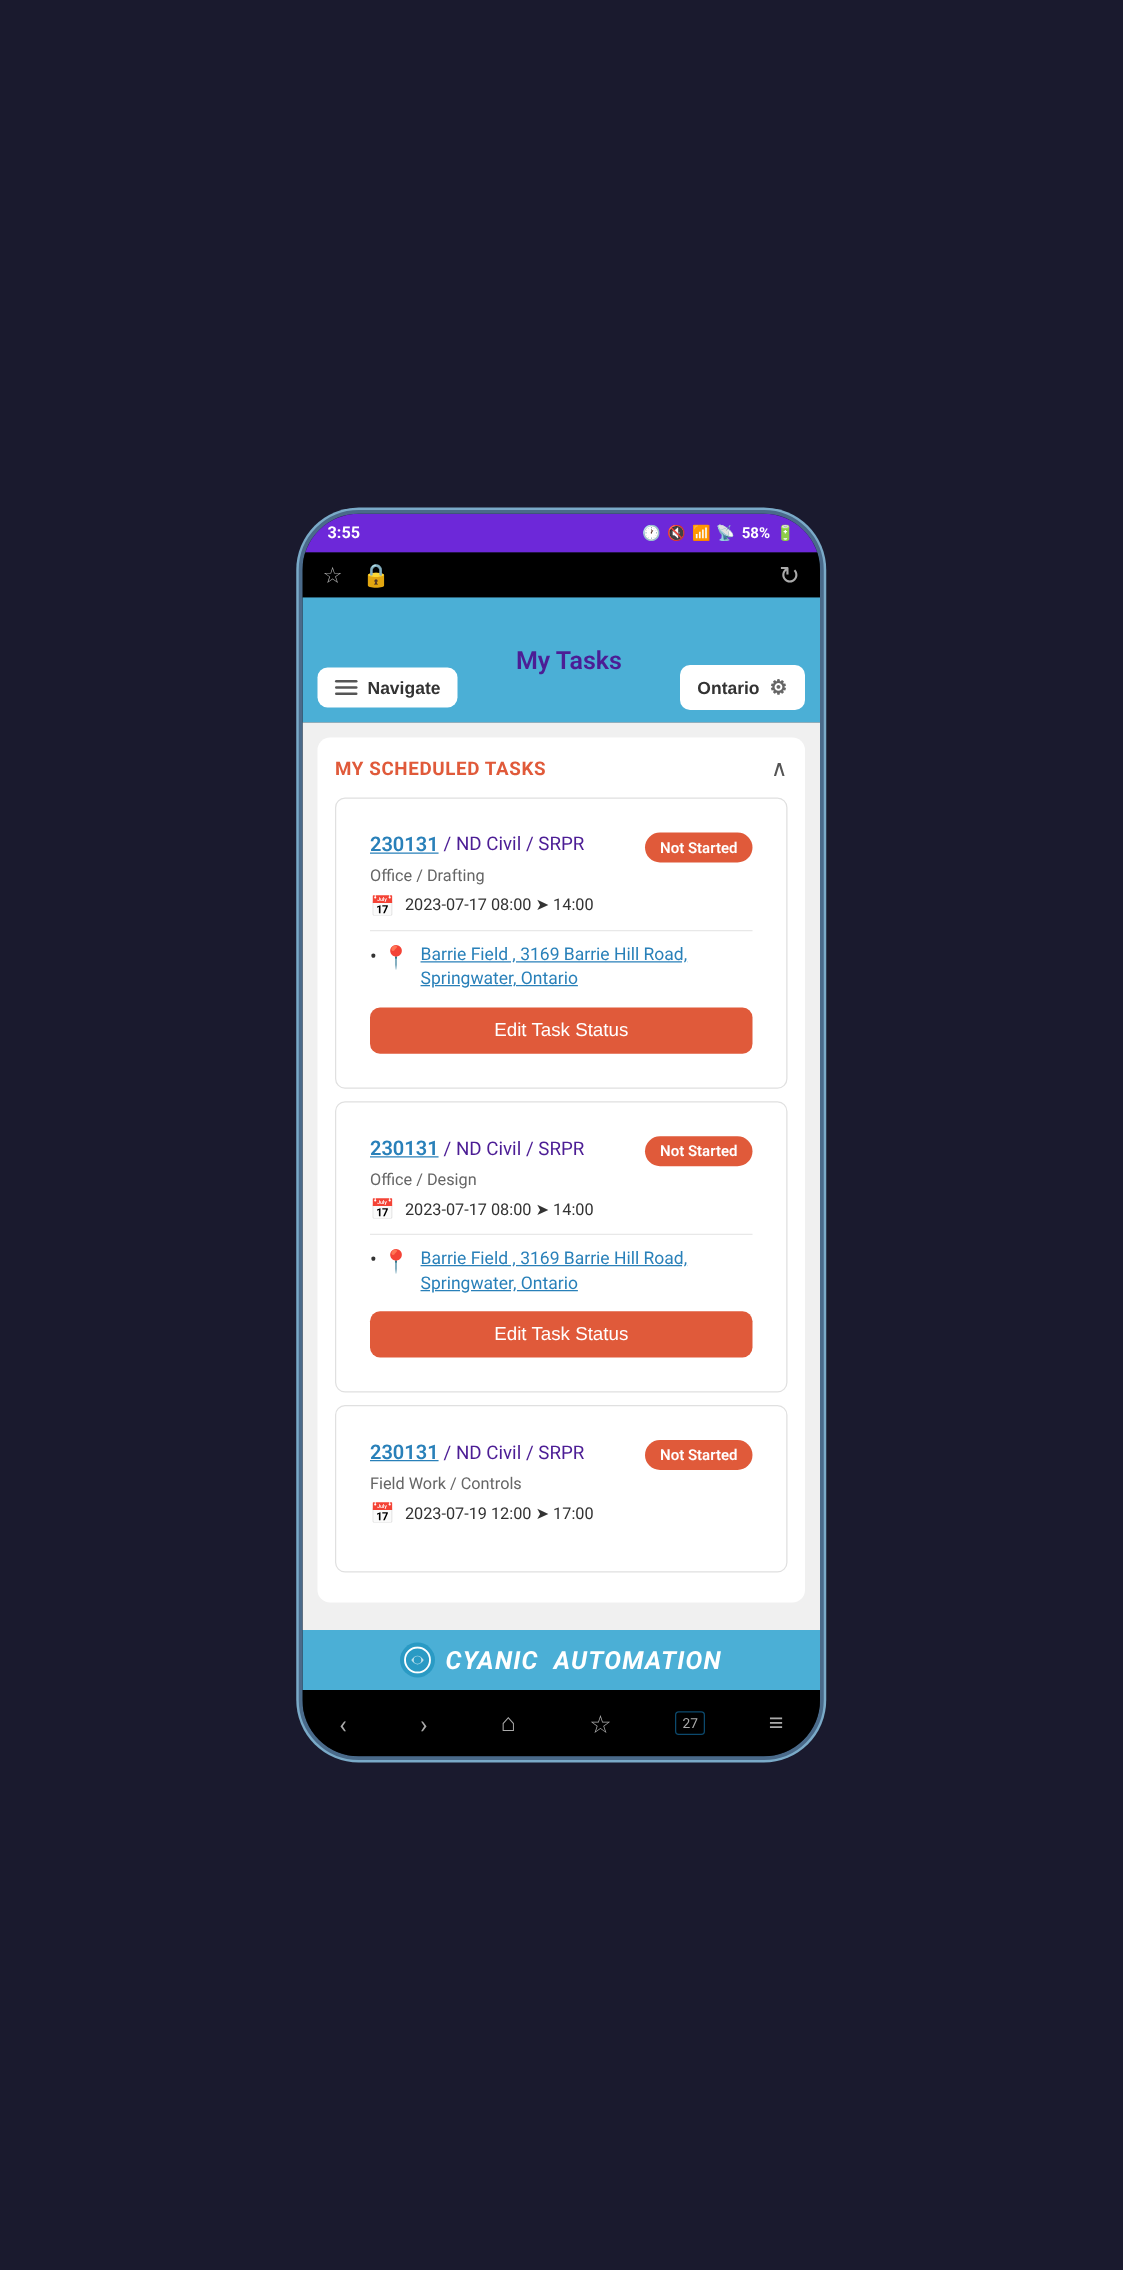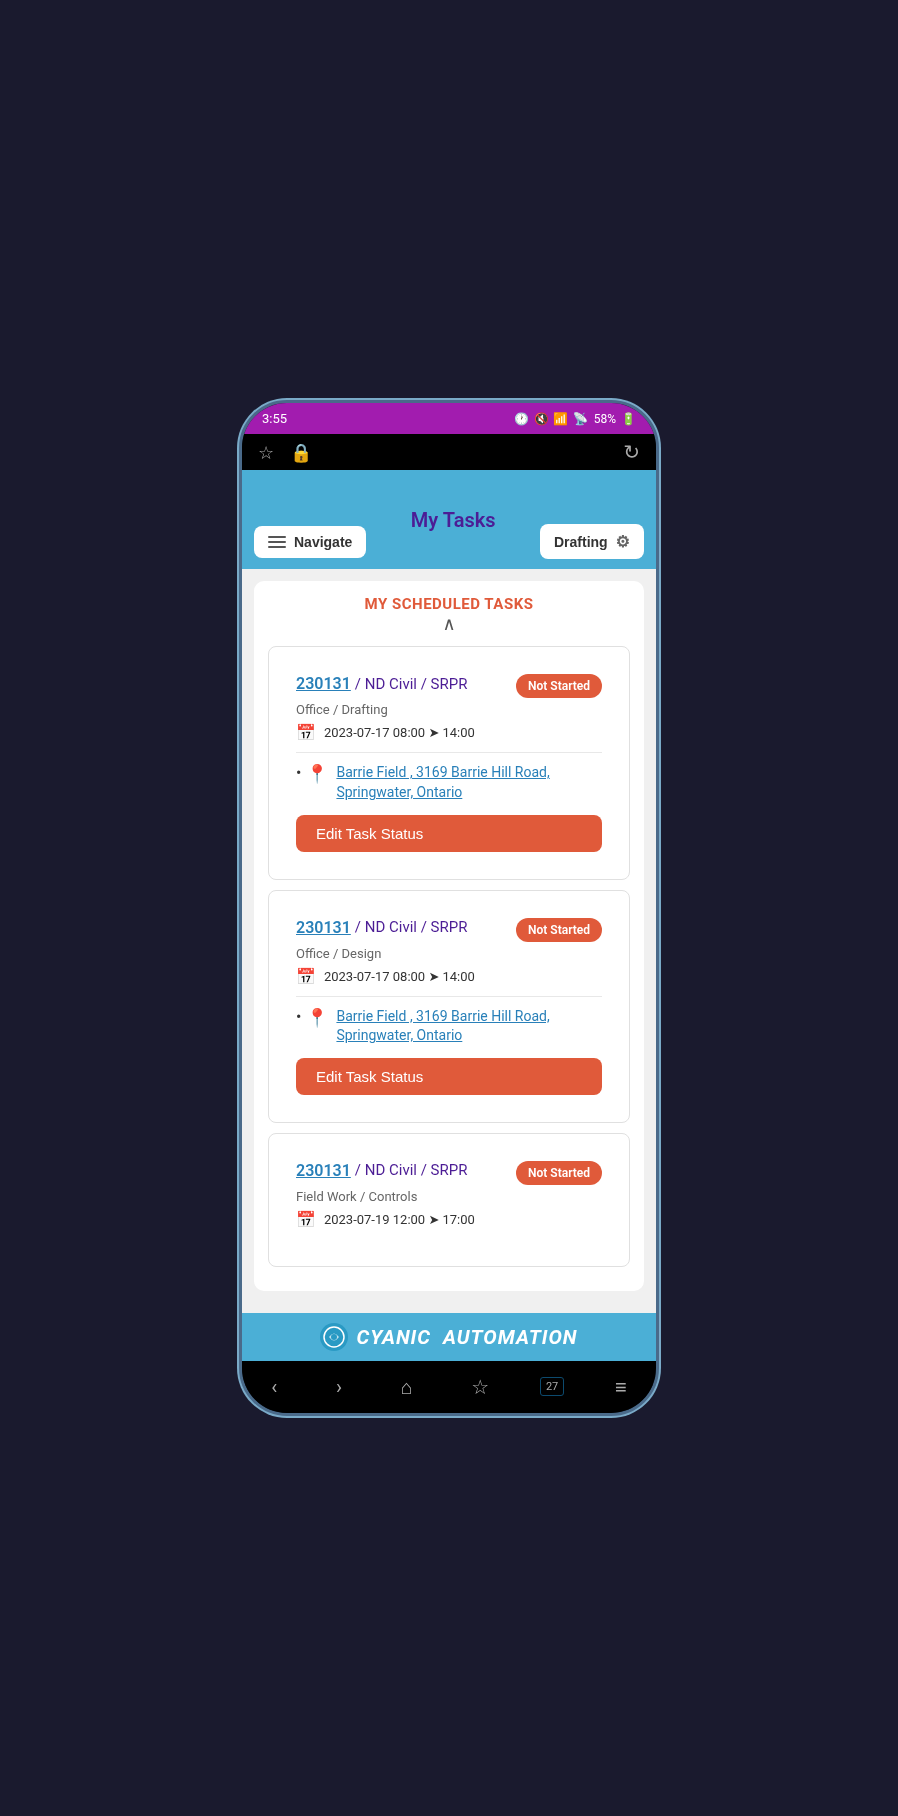--- a/index.html
+++ b/index.html
@@ -18,28 +18,28 @@
       background: #1c2a3a;
       border-radius: 48px;
       border: 3px solid #4a6a8a;
       box-shadow: 0 0 0 2px #7aaac8, inset 0 0 20px rgba(0,0,0,0.5);
       overflow: hidden;
       position: relative;
       display: flex;
       flex-direction: column;
     }
     .status-bar {
-      background: #a21caf;
+      background: #6d28d9;
       color: #fff;
       display: flex;
       justify-content: space-between;
       align-items: center;
       padding: 8px 20px;
       font-size: 13px;
-      font-weight: 400;
+      font-weight: 700;
     }
     .status-right {
       display: flex;
       align-items: center;
       gap: 5px;
       font-size: 12px;
     }
     .browser-bar {
       background: #000;
       display: flex;
@@ -109,21 +109,20 @@
       background: #fff;
       border-radius: 10px;
       padding: 14px;
       margin-bottom: 10px;
     }
     .section-header {
       display: flex;
       justify-content: space-between;
       align-items: center;
       margin-bottom: 12px;
-      flex-direction: column;
     }
     .section-title {
       color: #e05a3a;
       font-size: 15px;
       font-weight: 700;
       letter-spacing: 0.5px;
     }
     .chevron-icon {
       font-size: 18px;
       color: #555;
@@ -222,21 +221,21 @@
     .edit-btn {
       background: #e05a3a;
       color: #fff;
       border: none;
       border-radius: 8px;
       padding: 10px 20px;
       font-size: 15px;
       font-weight: 500;
       cursor: pointer;
       width: 100%;
-      text-align: left;
+      text-align: center;
     }
     .footer-bar {
       background: #4bafd6;
       padding: 10px 16px;
       display: flex;
       align-items: center;
       justify-content: center;
       gap: 8px;
     }
     .footer-logo-icon {
@@ -309,21 +308,21 @@
     <button class="nav-button">
       <div class="hamburger">
         <span></span>
           <span></span>
           <span></span>
       </div>
       <span>Navigate</span>
     </button>
     <span class="header-title">My Tasks</span>
     <button class="settings-button">
-      <span>Drafting</span>
+      <span>Ontario</span>
       <span class="settings-gear">⚙</span>
     </button>
   </div>
 
   <div class="content-area">
     <div class="section-card">
       <div class="section-header">
         <span class="section-title">MY SCHEDULED TASKS</span>
         <span class="chevron-icon">∧</span>
       </div>

